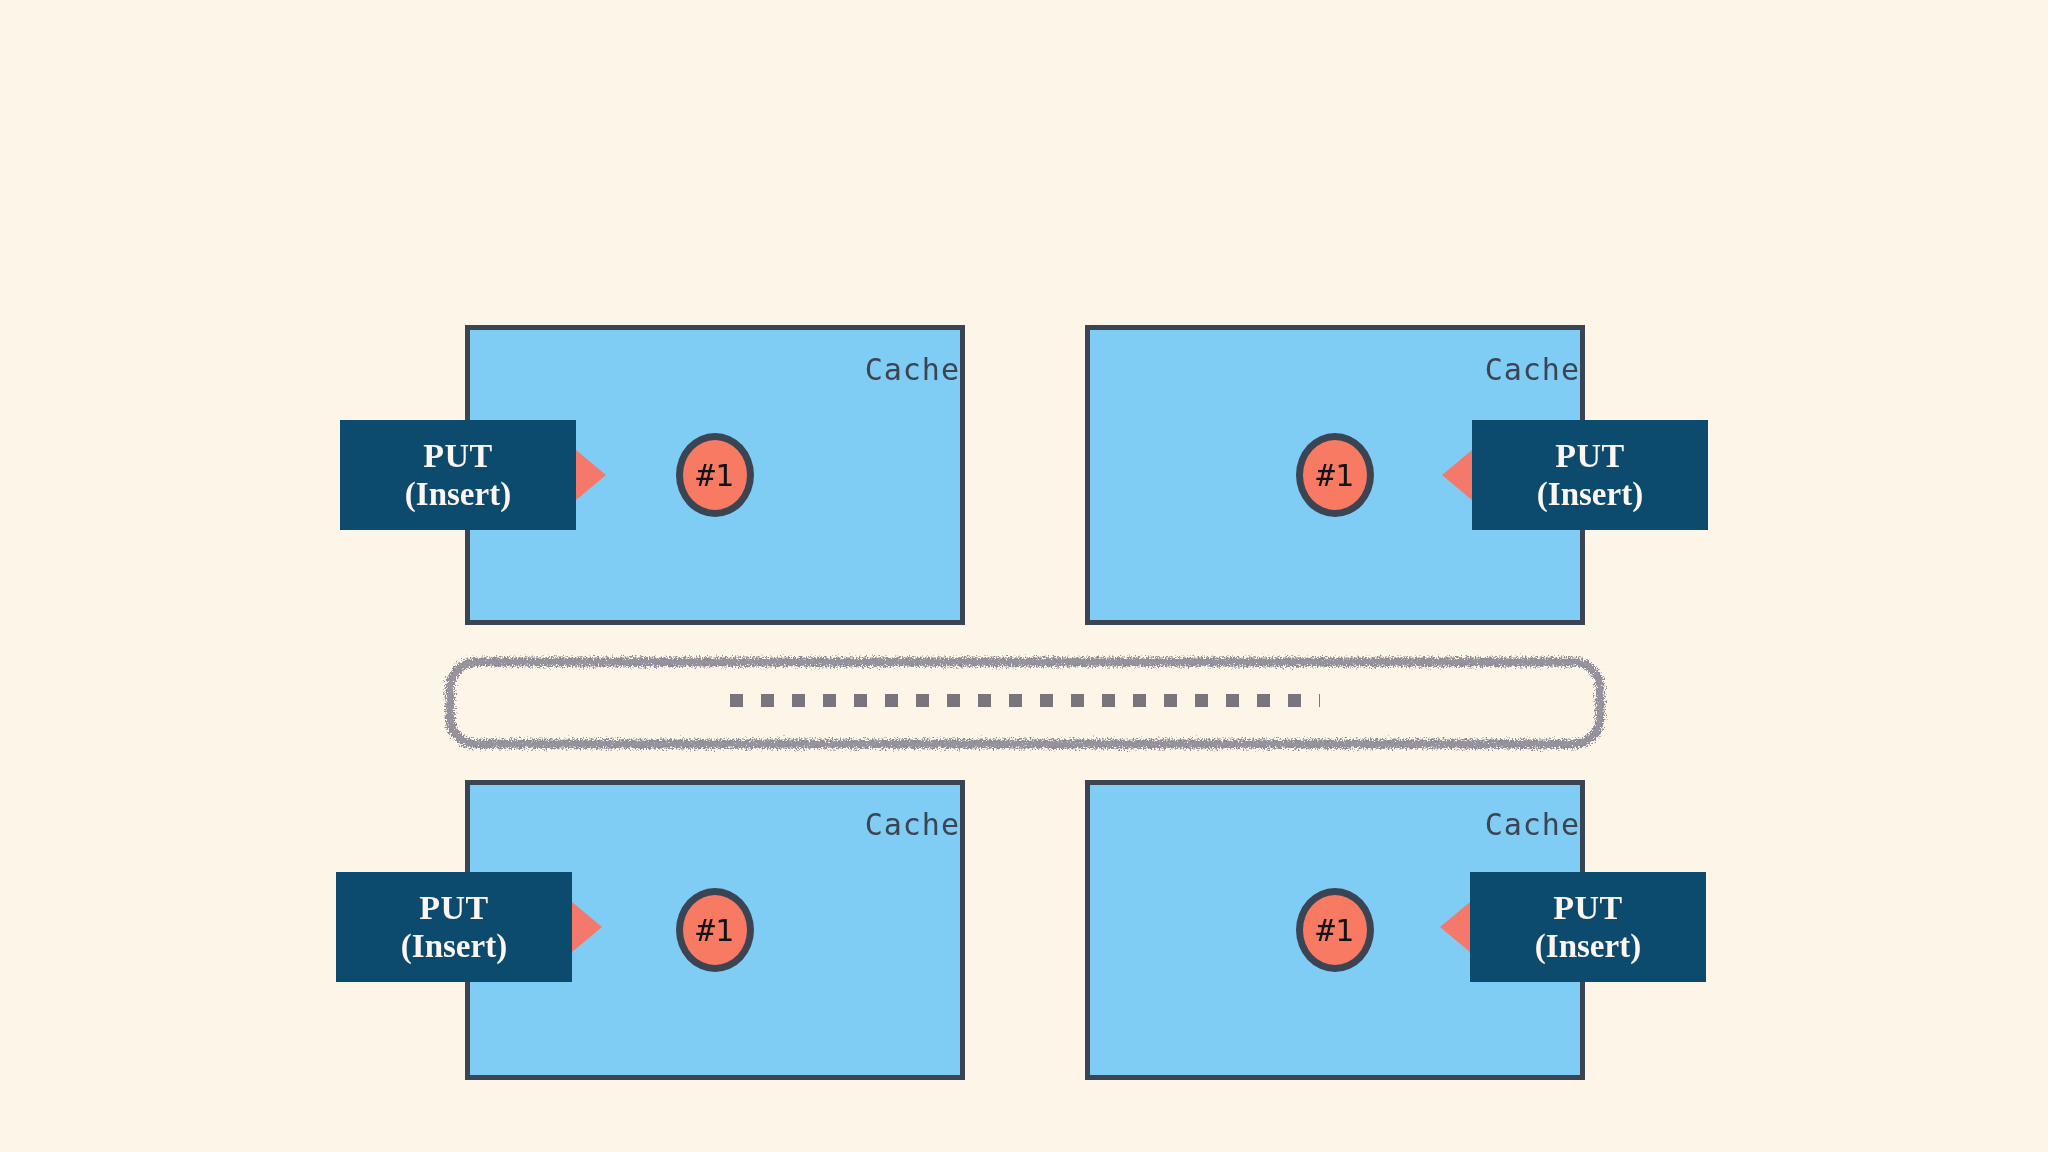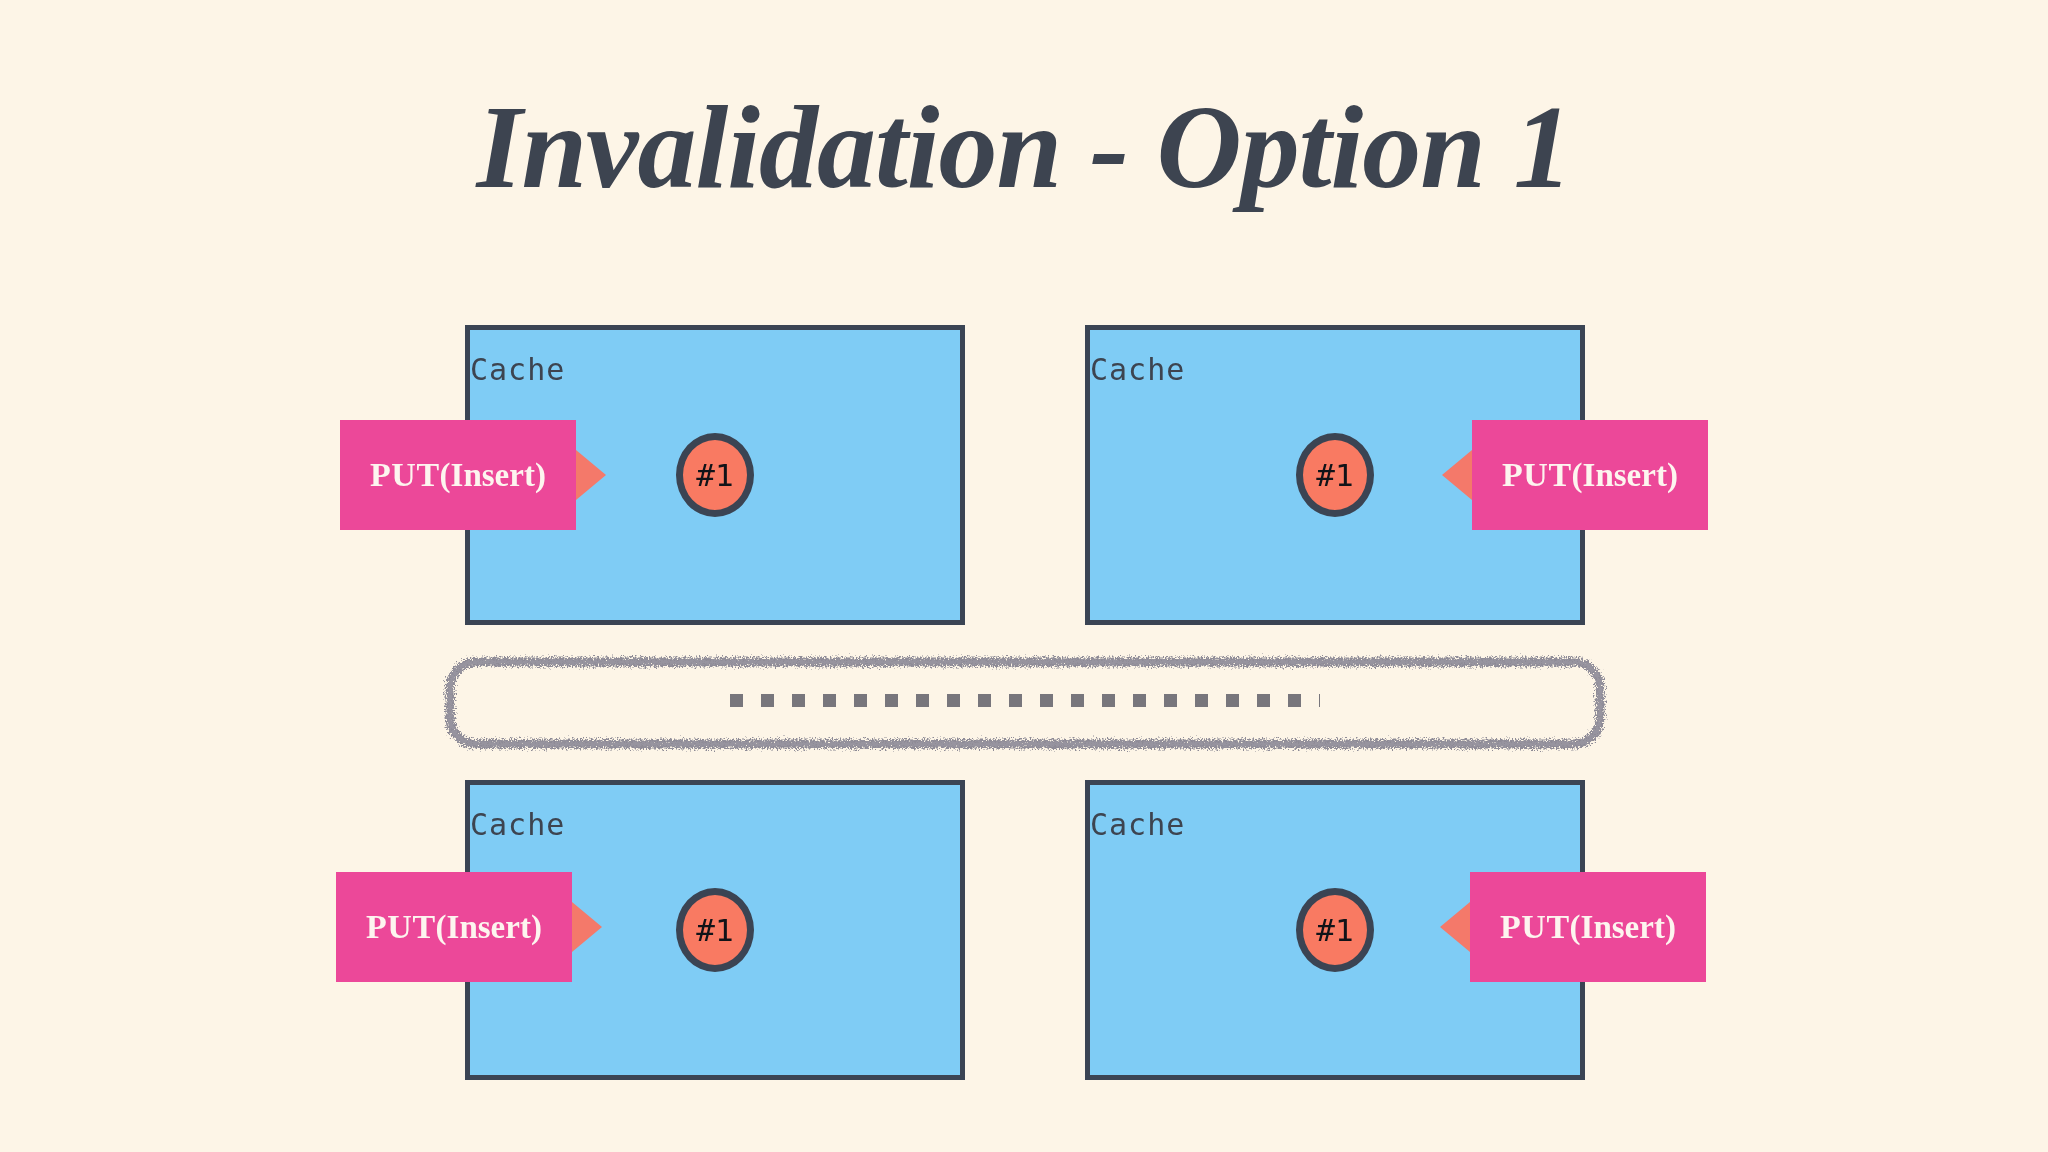--- a/index.html
+++ b/index.html
@@ -46,21 +46,21 @@
   .cache-box.tl { left: 465px; top: 325px; }
   .cache-box.tr { left: 1085px; top: 325px; }
   .cache-box.bl { left: 465px; top: 780px; }
   .cache-box.br { left: 1085px; top: 780px; }
 
   .cache-label {
     position: absolute;
     left: 0;
     top: 22px;
     width: 100%;
-    text-align: left;
+    text-align: right;
     font-family: "DejaVu Sans Mono", "Liberation Mono", monospace;
     font-size: 30px;
     color: #3d4450;
     letter-spacing: 1px;
   }
 
   
   .entry {
     position: absolute;
     left: 50%;
@@ -80,24 +80,24 @@
     font-size: 31px;
     color: #111318;
     line-height: 1;
   }
 
   
   .put {
     position: absolute;
     width: 236px;
     height: 110px;
-    background: #ec4899;
+    background: #0c4a6e;
     color: #fdf5ef;
     display: flex;
-    flex-direction: row;
+    flex-direction: column;
     align-items: center;
     justify-content: center;
     line-height: 1.12;
     z-index: 5;
   }
   .put .l1 {
     font-weight: bold;
     font-size: 34px;
     letter-spacing: 0.5px;
   }
@@ -165,21 +165,20 @@
       #78767c 0px, #78767c 13px,
       rgba(0,0,0,0) 13px, rgba(0,0,0,0) 31px
     );
   }
 </style>
 </head>
 <body>
 
 <div id="stage">
 
-  <div class="title">Invalidation - Option 1</div>
 
   <div class="cache-box tl">
     <div class="cache-label">Cache</div>
     <div class="entry">#1</div>
   </div>
 
   <div class="cache-box tr">
     <div class="cache-label">Cache</div>
     <div class="entry">#1</div>
   </div>

